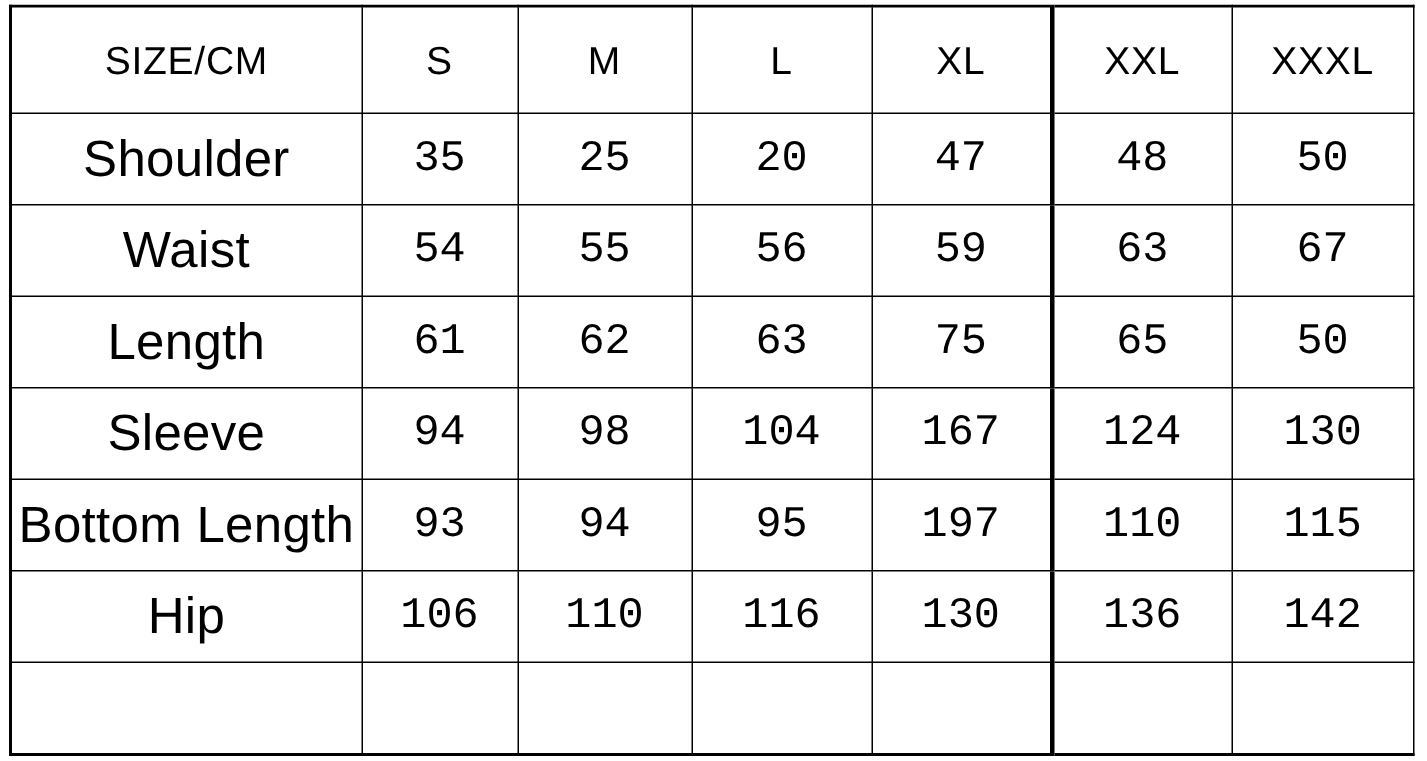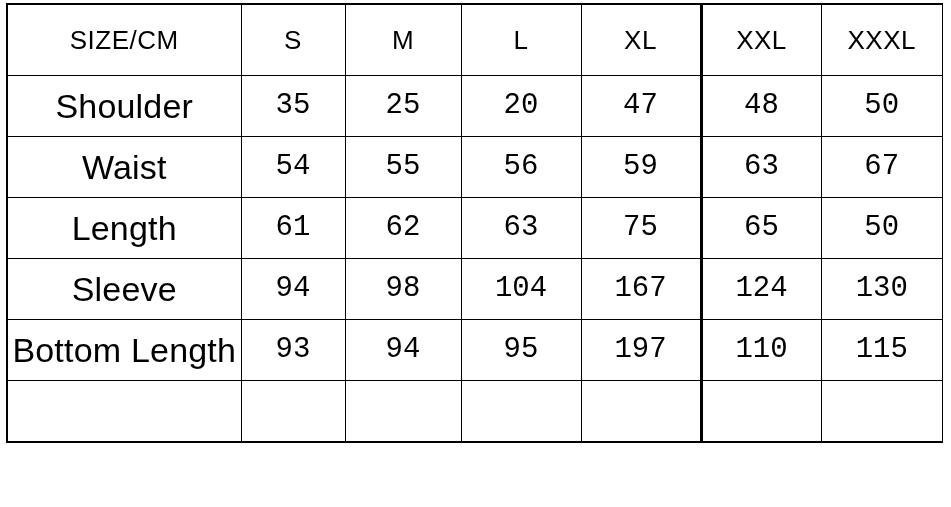--- a/index.html
+++ b/index.html
@@ -157,20 +157,29 @@
       <tr>
         <td class="row-label">Bottom Length</td>
         <td class="value">93</td>
         <td class="value">94</td>
         <td class="value">95</td>
         <td class="value">197</td>
         <td class="value thick-left">110</td>
         <td class="value">115</td>
       </tr>
 
+      <tr>
+        <td class="row-label">Hip</td>
+        <td class="value">106</td>
+        <td class="value">110</td>
+        <td class="value">116</td>
+        <td class="value">130</td>
+        <td class="value thick-left">136</td>
+        <td class="value">142</td>
+      </tr>
 
       <tr class="clipped-row">
         <td class="row-label"></td>
         <td class="value"></td>
         <td class="value"></td>
         <td class="value"></td>
         <td class="value"></td>
         <td class="value thick-left"></td>
         <td class="value"></td>
       </tr>

